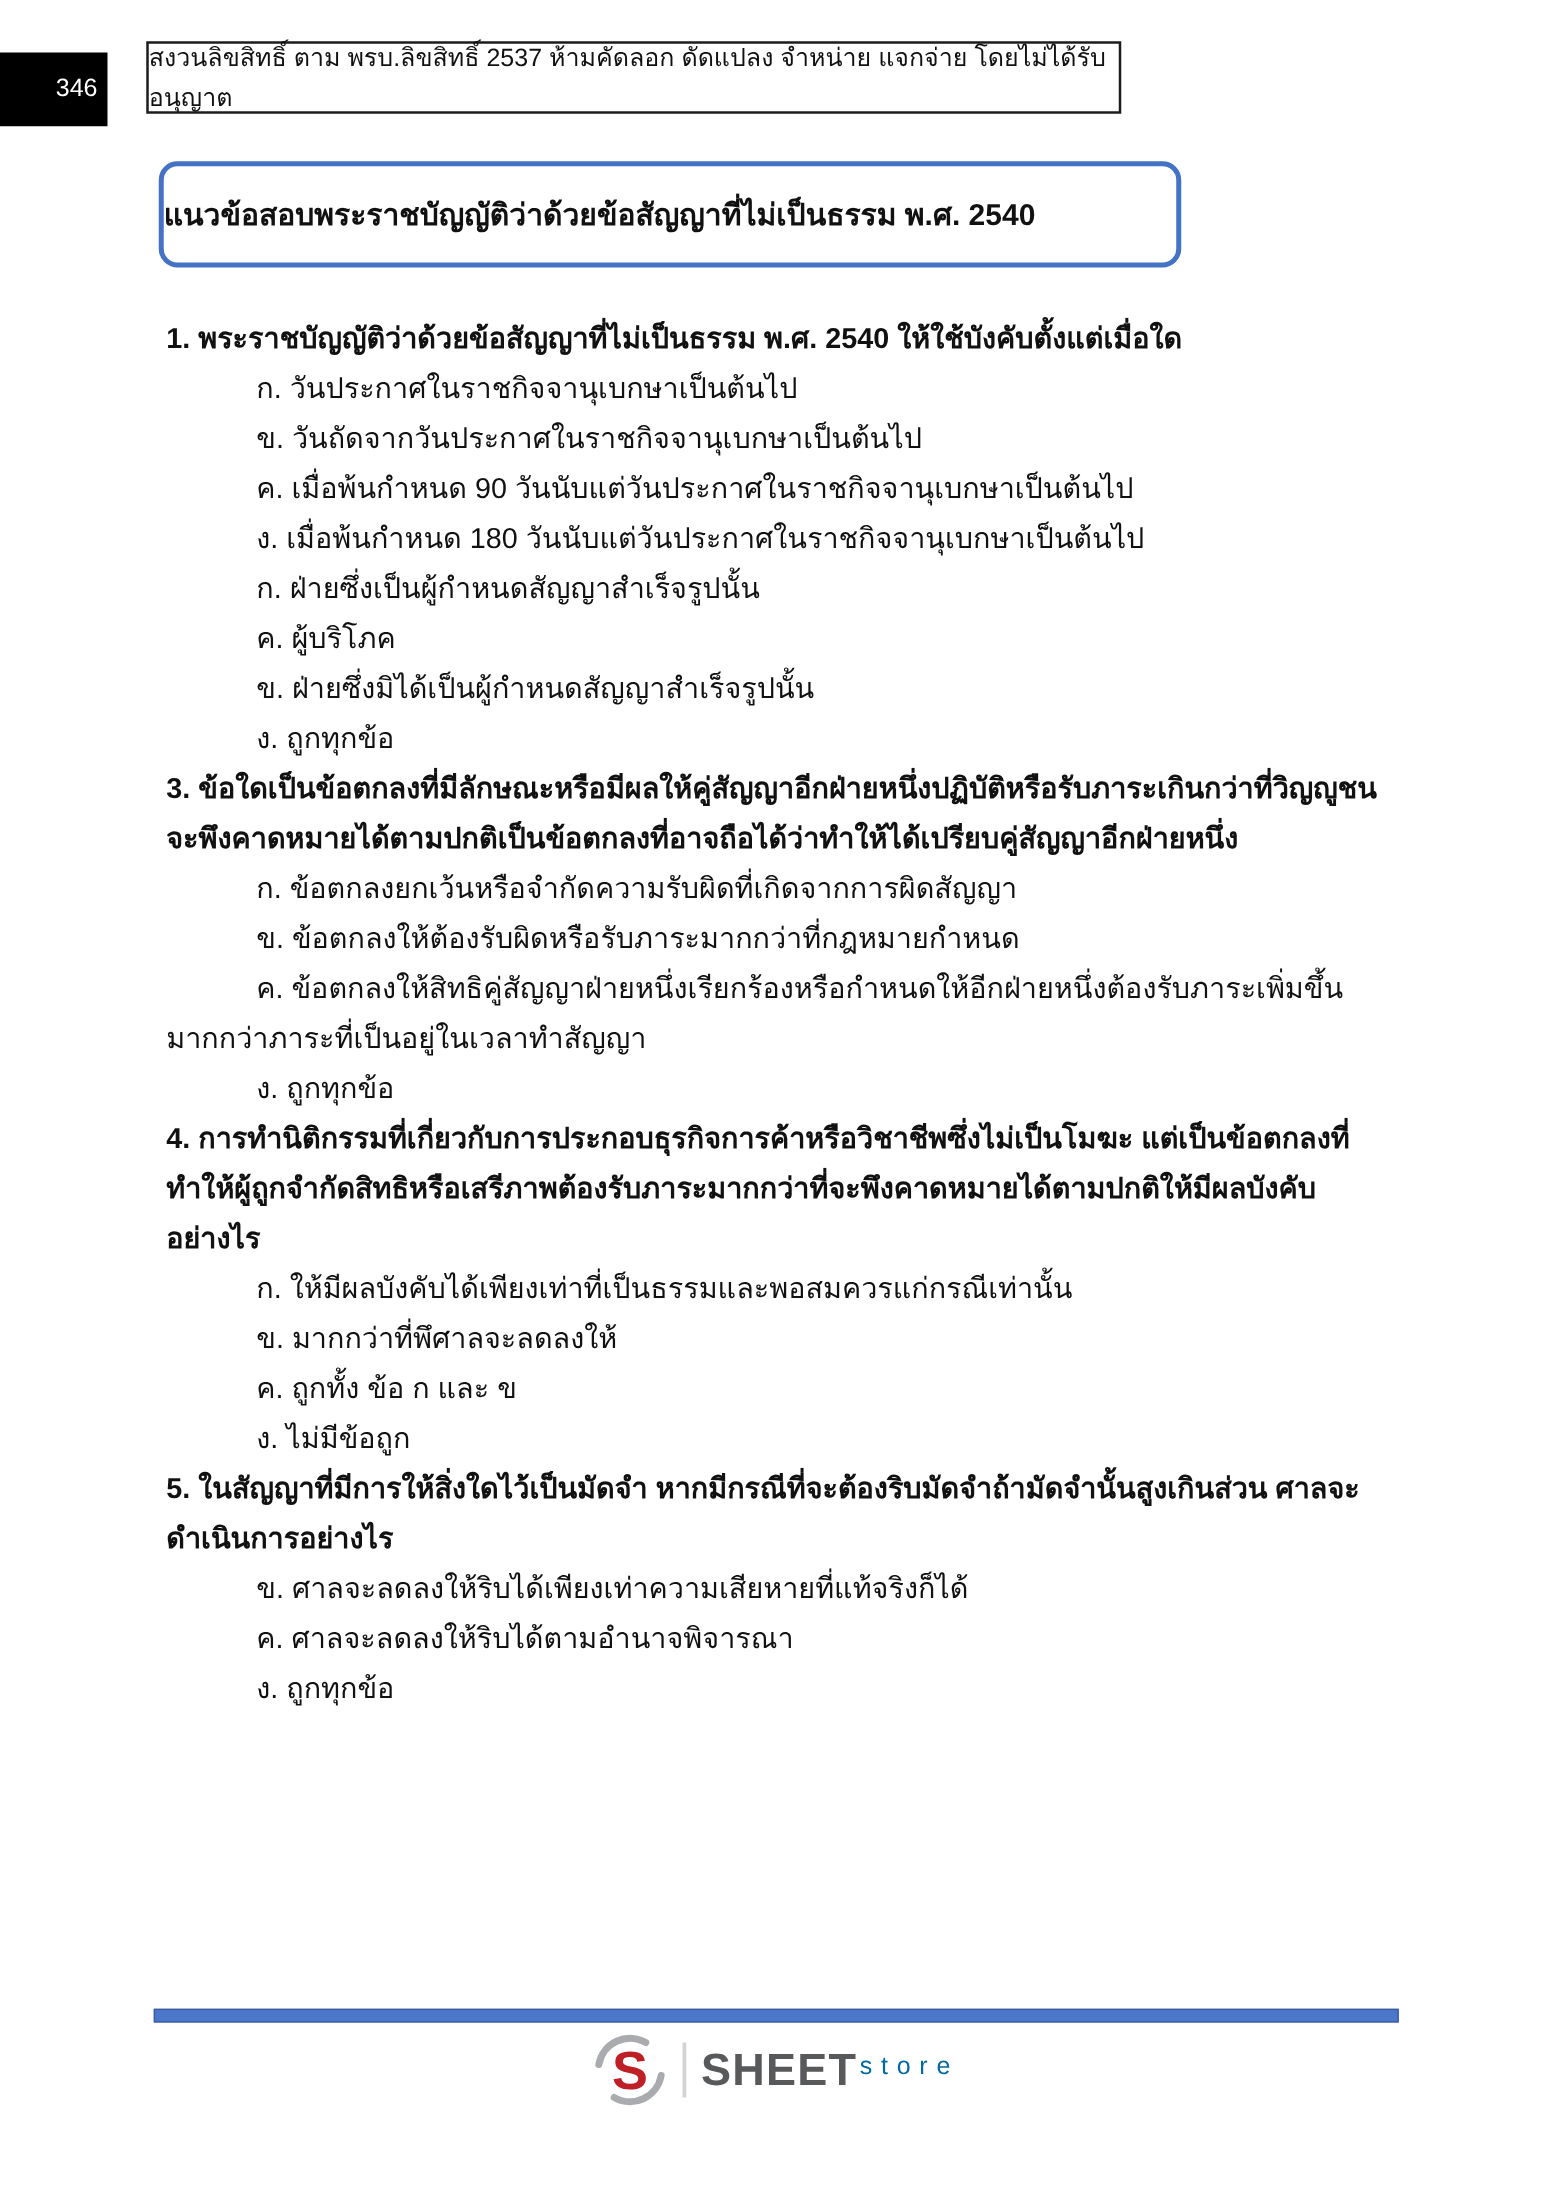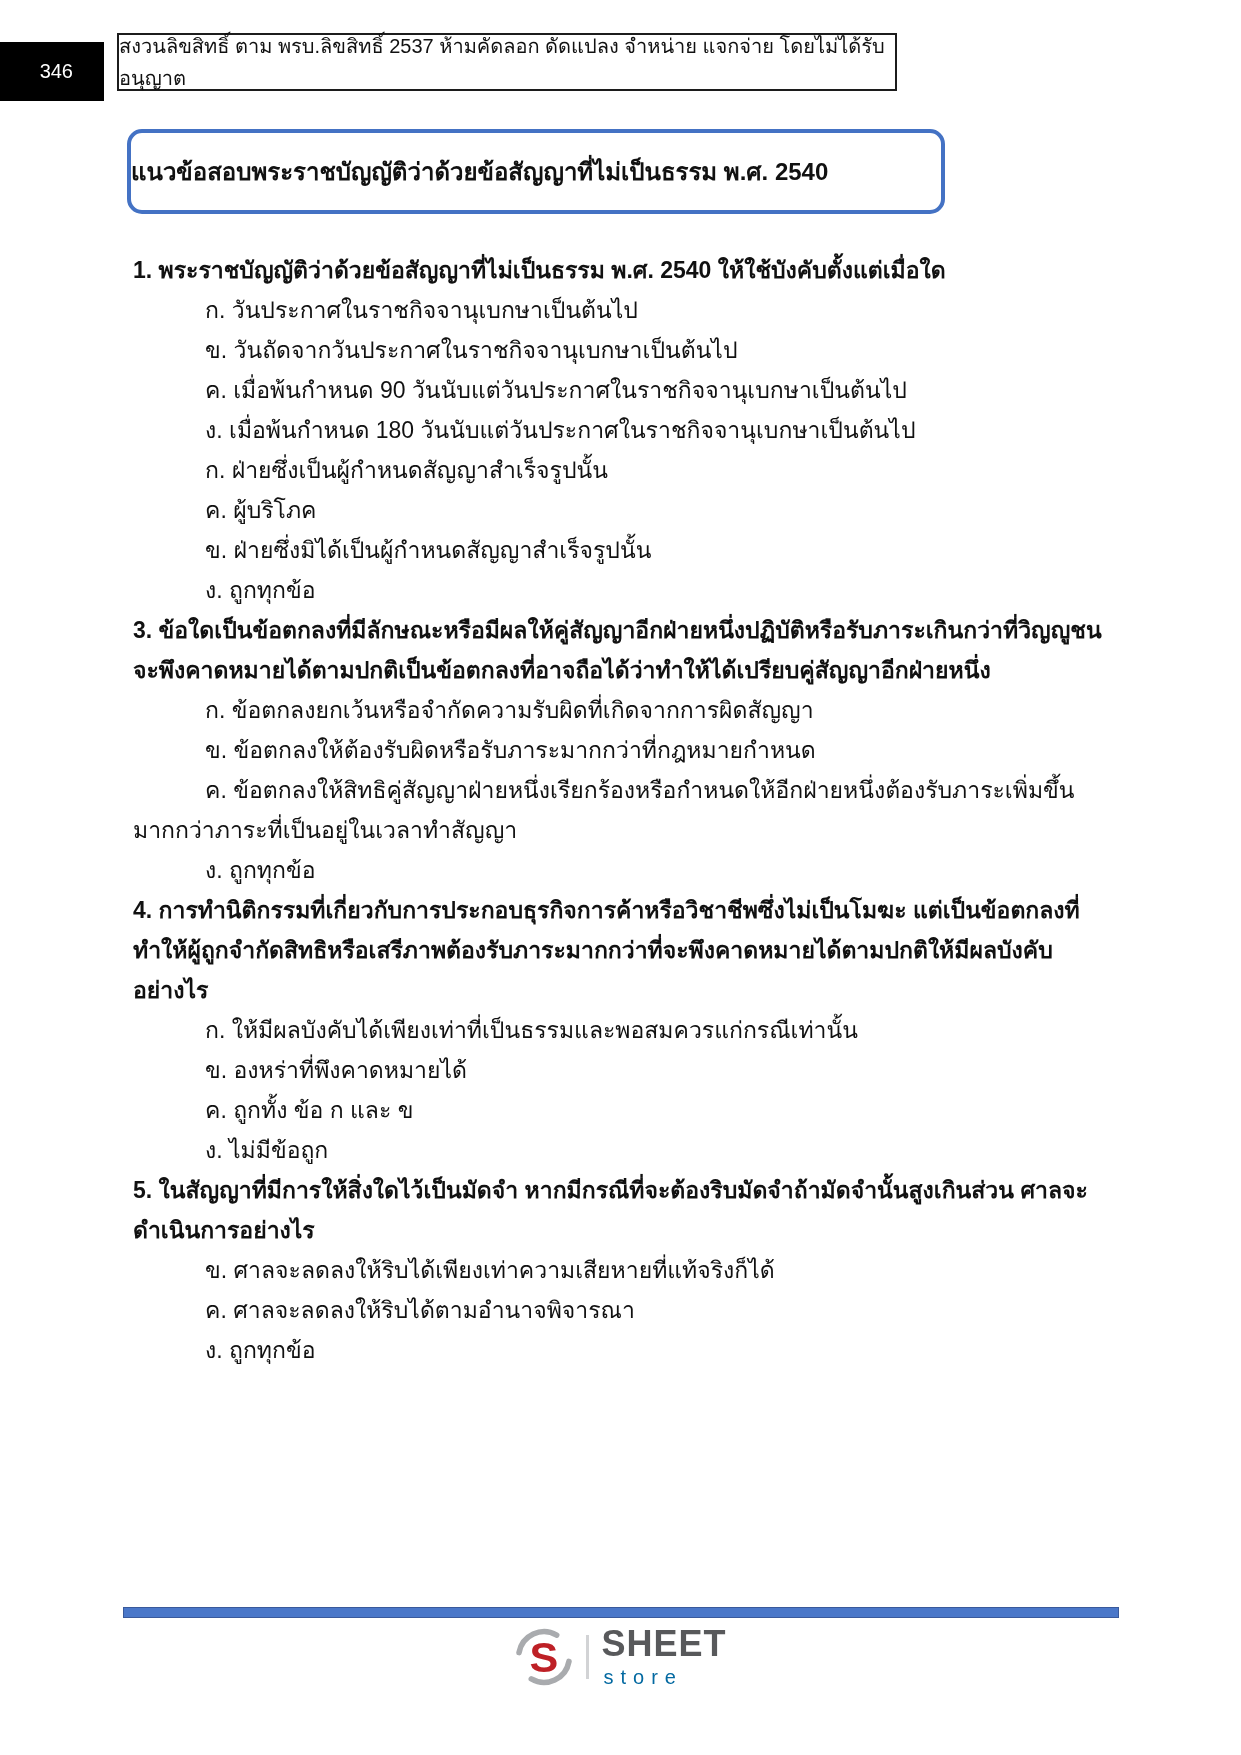--- a/index.html
+++ b/index.html
@@ -2,23 +2,23 @@
 <html><head>
 <meta charset="utf-8">
 <style>
   html,body { margin:0; padding:0; }
   body {
     width:1241px; height:1755px; position:relative; background:#ffffff;
     font-family:"Liberation Sans", sans-serif; color:#111;
     overflow:hidden;
   }
   .page-num-box {
-    position:absolute; left:0; top:42px; width:104px; height:59px;
+    position:absolute; left:0; top:42px; width:86px; height:59px;
     background:#000; color:#fff; display:flex; align-items:center;
-    justify-content:flex-end; padding-right:31px; box-sizing:border-box;
+    justify-content:flex-end; padding-right:8px; box-sizing:border-box;
     font-size:20px;
   }
   .copyright-box {
     position:absolute; left:117px; top:33px; width:780px; height:58px;
     border:2px solid #1c1c1c; box-sizing:border-box;
     display:flex; align-items:center; justify-content:center;
     font-size:20px;
   }
   .title-box {
     position:absolute; left:127px; top:129px; width:818px; height:85px;
@@ -35,21 +35,21 @@
   p.opt { text-indent:72px; }
   .footer-bar {
     position:absolute; left:123px; top:1607px; width:996px; height:11px;
     background:#4a77c9; border:1px solid #39599b; box-sizing:border-box;
   }
   .footer-logo {
     position:absolute; left:0; right:0; top:1626px;
     display:flex; align-items:center; justify-content:center; gap:12px;
   }
   .logo-divider { width:3px; height:44px; background:#d2d3d5; }
-  .brand-texts { display:flex; flex-direction:column; }
+  .brand-texts { display:flex; flex-direction:row; }
   .brand {
     font-weight:bold; font-size:36px; color:#58595b;
     letter-spacing:1px; line-height:1;
   }
   .brand-sub {
     font-size:20px; color:#0369a1; letter-spacing:7px;
     line-height:1; margin-top:5px; padding-left:2px;
   }
 </style>
 </head>
@@ -87,21 +87,21 @@
     <p class="q"><span>3.</span> <span>ข้อใดเป็นข้อตกลงที่มีลักษณะหรือมีผลให้คู่สัญญาอีกฝ่ายหนึ่งปฏิบัติหรือรับภาระเกินกว่าที่วิญญูชนจะพึงคาดหมายได้ตามปกติเป็นข้อตกลงที่อาจถือได้ว่าทำให้ได้เปรียบคู่สัญญาอีกฝ่ายหนึ่ง</span></p>
     <p class="opt"><span>ก.</span> <span>ข้อตกลงยกเว้นหรือจำกัดความรับผิดที่เกิดจากการผิดสัญญา</span></p>
     <p class="opt"><span>ข.</span> <span>ข้อตกลงให้ต้องรับผิดหรือรับภาระมากกว่าที่กฎหมายกำหนด</span></p>
     <p class="opt"><span>ค.</span> <span>ข้อตกลงให้สิทธิคู่สัญญาฝ่ายหนึ่งเรียกร้องหรือกำหนดให้อีกฝ่ายหนึ่งต้องรับภาระเพิ่มขึ้นมากกว่าภาระที่เป็นอยู่ในเวลาทำสัญญา</span></p>
     <p class="opt"><span>ง.</span> <span>ถูกทุกข้อ</span></p>
   </div>
 
   <div>
     <p class="q"><span>4.</span> <span>การทำนิติกรรมที่เกี่ยวกับการประกอบธุรกิจการค้าหรือวิชาชีพซึ่งไม่เป็นโมฆะ แต่เป็นข้อตกลงที่ทำให้ผู้ถูกจำกัดสิทธิหรือเสรีภาพต้องรับภาระมากกว่าที่จะพึงคาดหมายได้ตามปกติให้มีผลบังคับอย่างไร</span></p>
     <p class="opt"><span>ก.</span> <span>ให้มีผลบังคับได้เพียงเท่าที่เป็นธรรมและพอสมควรแก่กรณีเท่านั้น</span></p>
-    <p class="opt"><span>ข.</span> <span>องหร่าที่พึงคาดหมายได้</span></p>
+    <p class="opt"><span>ข.</span> <span>มากกว่าที่พึศาลจะลดลงให้</span></p>
     <p class="opt"><span>ค.</span> <span>ถูกทั้ง ข้อ ก และ ข</span></p>
     <p class="opt"><span>ง.</span> <span>ไม่มีข้อถูก</span></p>
   </div>
 
   <div>
     <p class="q"><span>5.</span> <span>ในสัญญาที่มีการให้สิ่งใดไว้เป็นมัดจำ หากมีกรณีที่จะต้องริบมัดจำถ้ามัดจำนั้นสูงเกินส่วน ศาลจะดำเนินการอย่างไร</span></p>
     <p class="opt"><span>ข.</span> <span>ศาลจะลดลงให้ริบได้เพียงเท่าความเสียหายที่แท้จริงก็ได้</span></p>
     <p class="opt"><span>ค.</span> <span>ศาลจะลดลงให้ริบได้ตามอำนาจพิจารณา</span></p>
     <p class="opt"><span>ง.</span> <span>ถูกทุกข้อ</span></p>
   </div>

